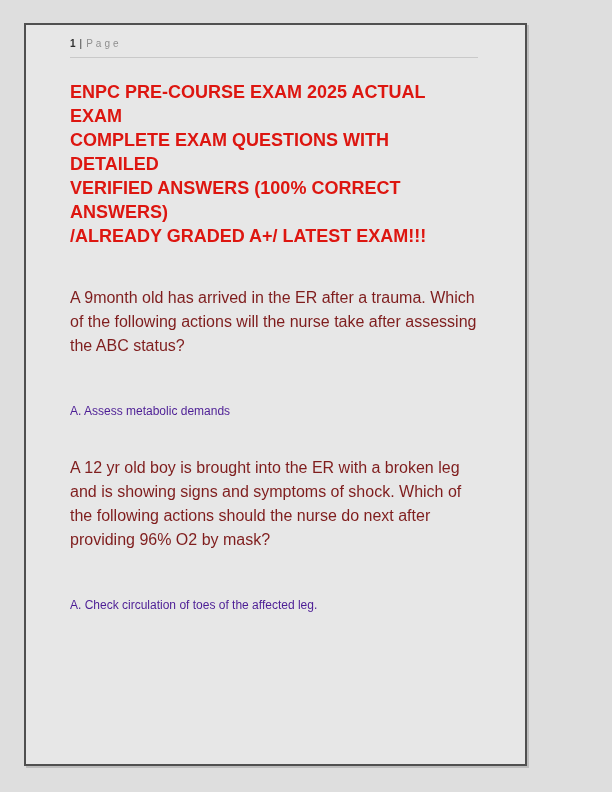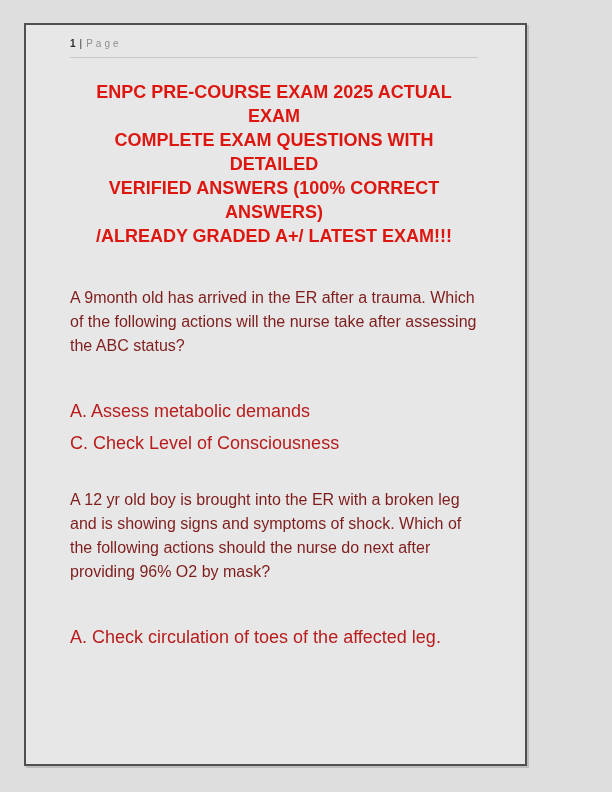--- a/index.html
+++ b/index.html
@@ -30,37 +30,36 @@
     border-bottom: 1px solid #c9c9c9;
     padding-bottom: 7px;
   }
   .page-header .pnum { font-weight: bold; color: #2f2f2f; }
   .page-header .psep { margin: 0 4px; color: #2f2f2f; }
   .page-header .plabel { color: #8f8f8f; letter-spacing: 3px; }
   .doc-title {
     font-size: 18px;
     font-weight: bold;
     color: #dd1610;
-    text-align: center;
     line-height: 24px;
     margin: 22px 0 38px 0;
     white-space: pre-line;
   }
   .question {
     font-size: 16px;
     line-height: 24px;
     color: #7f1d1d;
     margin: 0 0 41px 0;
     white-space: pre-line;
   }
   .options { margin: 0 0 33px 0; }
   .option {
-    font-size: 18px;
+    font-size: 12px;
     line-height: 24px;
-    color: #b91c1c;
+    color: #4c1d95;
     margin: 0 0 8px 0;
     white-space: pre-line;
   }
 </style>
 </head>
 <body>
 
 <div class="page">
 
   <div class="page-header">
@@ -71,21 +70,20 @@
 COMPLETE EXAM QUESTIONS WITH DETAILED
 VERIFIED ANSWERS (100% CORRECT ANSWERS)
 /ALREADY GRADED A+/ LATEST EXAM!!!</h1>
 
   <section>
     <p class="question">A 9month old has arrived in the ER after a trauma. Which
 of the following actions will the nurse take after assessing
 the ABC status?</p>
     <div class="options">
       <p class="option">A. Assess metabolic demands</p>
-      <p class="option">C. Check Level of Consciousness</p>
     </div>
   </section>
 
   <section>
     <p class="question">A 12 yr old boy is brought into the ER with a broken leg
 and is showing signs and symptoms of shock. Which of
 the following actions should the nurse do next after
 providing 96% O2 by mask?</p>
     <div class="options">
       <p class="option">A. Check circulation of toes of the affected leg.</p>

